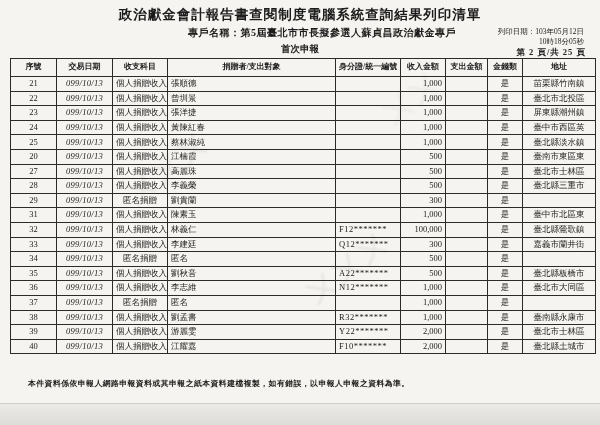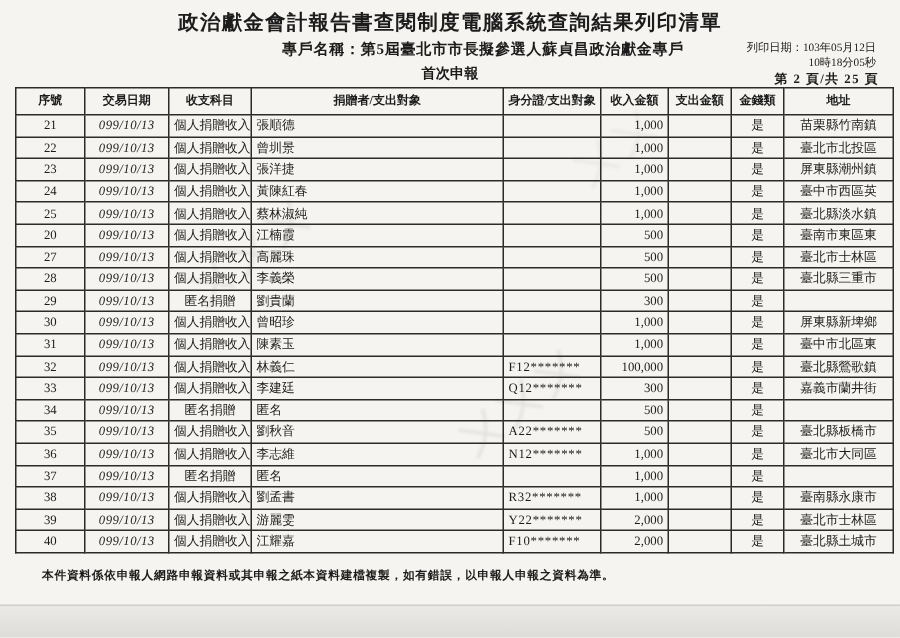--- a/index.html
+++ b/index.html
@@ -121,21 +121,21 @@
       <col style="width:42px">
         <col style="width:35px">
         <col style="width:73px">
     </colgroup>
     <thead>
       <tr id="header-row">
           <th>序號</th>
           <th>交易日期</th>
           <th>收支科目</th>
           <th>捐贈者/支出對象</th>
-          <th>身分證/支出對象</th>
+          <th>身分證/統一編號</th>
           <th>收入金額</th>
           <th>支出金額</th>
           <th>金錢類</th>
           <th>地址</th>
         </tr>
     </thead>
     <tbody id="table-body">
         <tr>
           <td class="c-seq">21</td>
           <td class="c-date">099/10/13</td>
@@ -229,31 +229,20 @@
           <td class="c-date">099/10/13</td>
           <td class="c-cat">匿名捐贈</td>
           <td class="c-donor">劉貴蘭</td>
           <td class="c-id"></td>
           <td class="c-in">300</td>
           <td class="c-out"></td>
           <td class="c-money">是</td>
           <td class="c-addr"></td>
         </tr>
         <tr>
-          <td class="c-seq">30</td>
-          <td class="c-date">099/10/13</td>
-          <td class="c-cat">個人捐贈收入</td>
-          <td class="c-donor">曾昭珍</td>
-          <td class="c-id"></td>
-          <td class="c-in">1,000</td>
-          <td class="c-out"></td>
-          <td class="c-money">是</td>
-          <td class="c-addr">屏東縣新埤鄉</td>
-        </tr>
-        <tr>
           <td class="c-seq">31</td>
           <td class="c-date">099/10/13</td>
           <td class="c-cat">個人捐贈收入</td>
           <td class="c-donor">陳素玉</td>
           <td class="c-id"></td>
           <td class="c-in">1,000</td>
           <td class="c-out"></td>
           <td class="c-money">是</td>
           <td class="c-addr">臺中市北區東</td>
         </tr>

